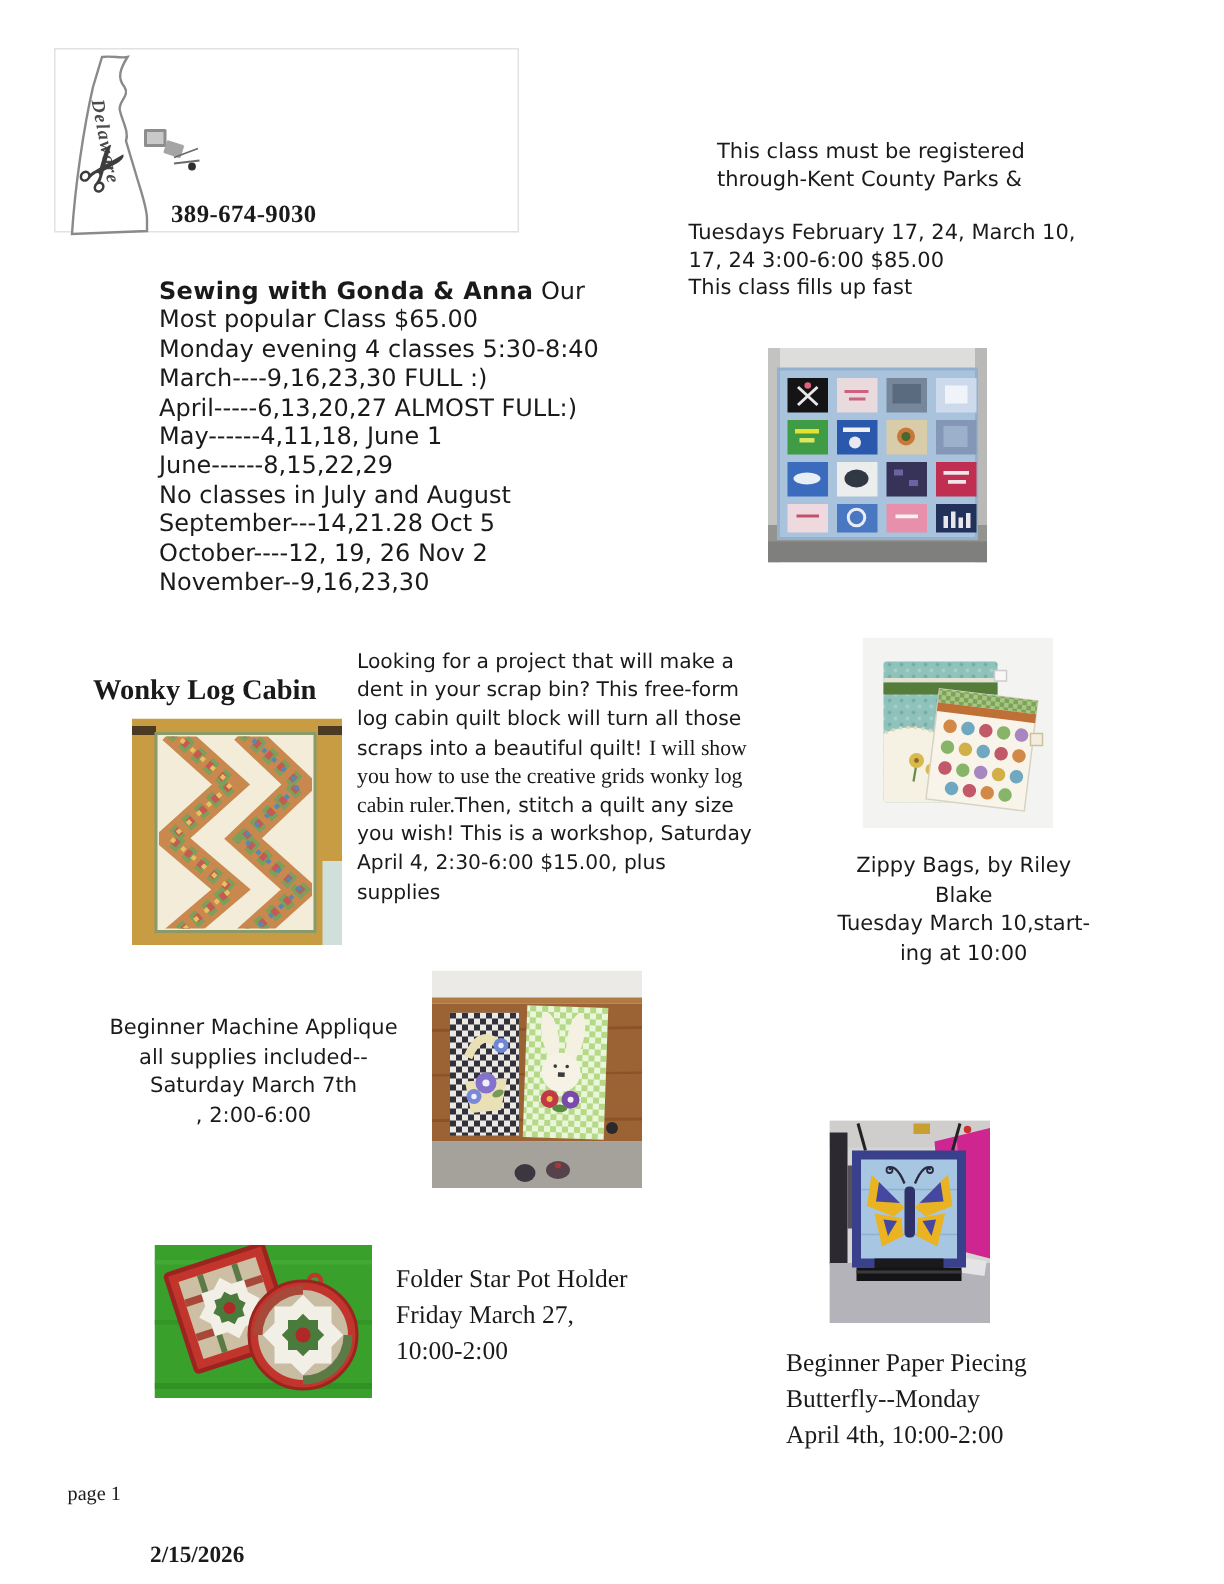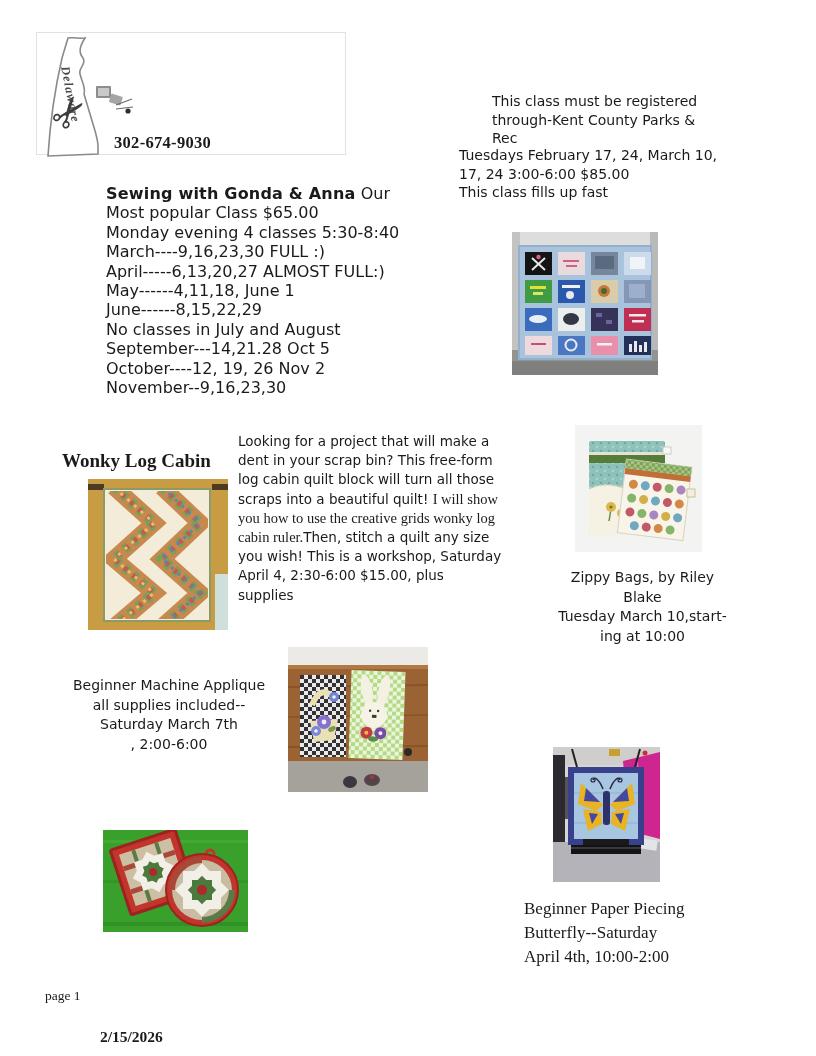--- a/index.html
+++ b/index.html
@@ -9,21 +9,21 @@
   .abs{position:absolute;}
   .nowrap{white-space:nowrap;}
 
   
   #logo-box{left:36px;top:32px;width:308px;height:121px;border:1px solid #e2e2e2;}
   #state-logo{left:40px;top:33px;width:100px;height:128px;}
   #address{left:141px;top:52px;font-size:13.5px;line-height:19px;}
   #phone{left:114px;top:133px;font-size:16.5px;font-weight:bold;letter-spacing:.3px;}
 
   
-  #reg-notice{left:478px;top:92px;font-size:14px;line-height:18.5px;margin-left:14px;}
+  #reg-notice{left:478px;top:92px;font-size:14px;line-height:18.5px;}
   #tshirt-block{left:459px;top:146px;font-size:14px;line-height:18.5px;}
   #tshirt-title{font-size:16.5px;font-weight:bold;line-height:20px;margin-bottom:1px;letter-spacing:.2px;}
   #tshirt-photo{left:512px;top:232px;width:146px;height:143px;}
 
   
   #gonda{left:106px;top:184px;font-size:16px;line-height:19.4px;}
   #gonda b{font-weight:bold;letter-spacing:.2px;}
 
   
   #wonky-title{left:62px;top:450px;font-size:19px;font-weight:bold;}
@@ -63,26 +63,25 @@
     <text transform="translate(21,34) rotate(79)" font-family="Liberation Serif, serif" font-style="italic" font-weight="bold" font-size="12.5" letter-spacing="1" fill="#4a4a4a">Delaware</text>
     <rect x="56" y="53" width="15" height="12" rx="1" fill="#8d8d8d"></rect>
     <rect x="58" y="55" width="11" height="8" fill="#c9c9c9"></rect>
     <rect x="70" y="62" width="12" height="9" rx="1" fill="#a5a5a5" transform="rotate(18 76 66)"></rect>
     <line x1="76" y1="72" x2="92" y2="66" stroke="#6a6a6a" stroke-width="1.2"></line>
     <line x1="76" y1="76" x2="93" y2="74" stroke="#6a6a6a" stroke-width="1.2"></line>
     <circle cx="88" cy="78" r="2.6" fill="#2e2e2e"></circle>
     <text transform="translate(30,102) rotate(-52)" font-size="42" fill="#3d3d3d">✂</text>
   </svg>
 
-  <div class="abs serif nowrap" id="phone">302-674-9030</div>
+  <div class="abs serif nowrap" id="phone">389-674-9030</div>
 
   <div class="abs comic" id="reg-notice">
     <div class="nowrap">This class must be  registered</div>
     <div class="nowrap">through-Kent County Parks &amp;</div>
-    <div class="nowrap">Rec</div>
   </div>
   <div class="abs comic" id="tshirt-block">
     <div class="nowrap">Tuesdays February 17, 24, March 10,</div>
     <div class="nowrap">17, 24   3:00-6:00   $85.00</div>
     <div class="nowrap">This class fills up fast</div>
   </div>
 
   <svg class="abs" id="tshirt-photo" viewBox="0 0 146 143" role="img" aria-label="T-shirt quilt with sixteen shirt blocks and light blue sashing">
     <rect width="146" height="143" fill="#dddddb"></rect>
     <rect x="0" y="0" width="8" height="143" fill="#c3c3c1"></rect>
@@ -336,20 +335,25 @@
       <g>
         <rect x="-19" y="-19" width="38" height="38" fill="#f2efe6"></rect>
         <rect x="-19" y="-19" width="38" height="38" fill="#f2efe6" transform="rotate(45)"></rect>
         <rect x="-10" y="-10" width="20" height="20" fill="#4a7a3c"></rect>
         <rect x="-10" y="-10" width="20" height="20" fill="#4a7a3c" transform="rotate(45)"></rect>
         <circle r="5" fill="#b02828"></circle>
       </g>
     </g>
   </svg>
 
+  <div class="abs serif" id="folder-text">
+    <div class="nowrap">Folder Star Pot Holder</div>
+    <div class="nowrap">Friday March 27,</div>
+    <div class="nowrap">10:00-2:00</div>
+  </div>
 
   <svg class="abs" id="butterfly-photo" viewBox="0 0 107 135" role="img" aria-label="Paper pieced butterfly quilt block on a display stand">
     <rect width="107" height="135" fill="#d6d5d3"></rect>
     <rect x="0" y="0" width="107" height="18" fill="#cfcecc"></rect>
     <rect x="56" y="2" width="11" height="7" fill="#c8a030"></rect>
     <circle cx="92" cy="6" r="2.5" fill="#cc3030"></circle>
     <rect x="0" y="8" width="12" height="88" fill="#2c2a30"></rect>
     <rect x="12" y="30" width="6" height="42" fill="#55525a"></rect>
     <rect x="2" y="96" width="14" height="9" fill="#e8e8ea"></rect>
     <polygon points="70,14 107,5 107,92 76,84" fill="#ce2590"></polygon>
@@ -379,20 +383,20 @@
     <polygon points="62,67 71,66 68,77" fill="#4548a0"></polygon>
     <rect x="50" y="44" width="7" height="34" rx="3" fill="#2e3268"></rect>
 
     <rect x="30" y="92" width="46" height="8" fill="#1a1a1c"></rect>
     <rect x="18" y="98" width="70" height="9" fill="#141416"></rect>
     <rect x="18" y="100" width="70" height="2" fill="#3a3a3c"></rect>
   </svg>
 
   <div class="abs serif" id="paper-text">
     <div class="nowrap">Beginner Paper Piecing</div>
-    <div class="nowrap">Butterfly--Saturday</div>
+    <div class="nowrap">Butterfly--Monday</div>
     <div class="nowrap">April 4th, 10:00-2:00</div>
   </div>
 
   <div class="abs serif nowrap" id="footer-page">page 1</div>
   <div class="abs serif nowrap" id="footer-date">2/15/2026</div>
 
 </div>
 
 </body></html>

